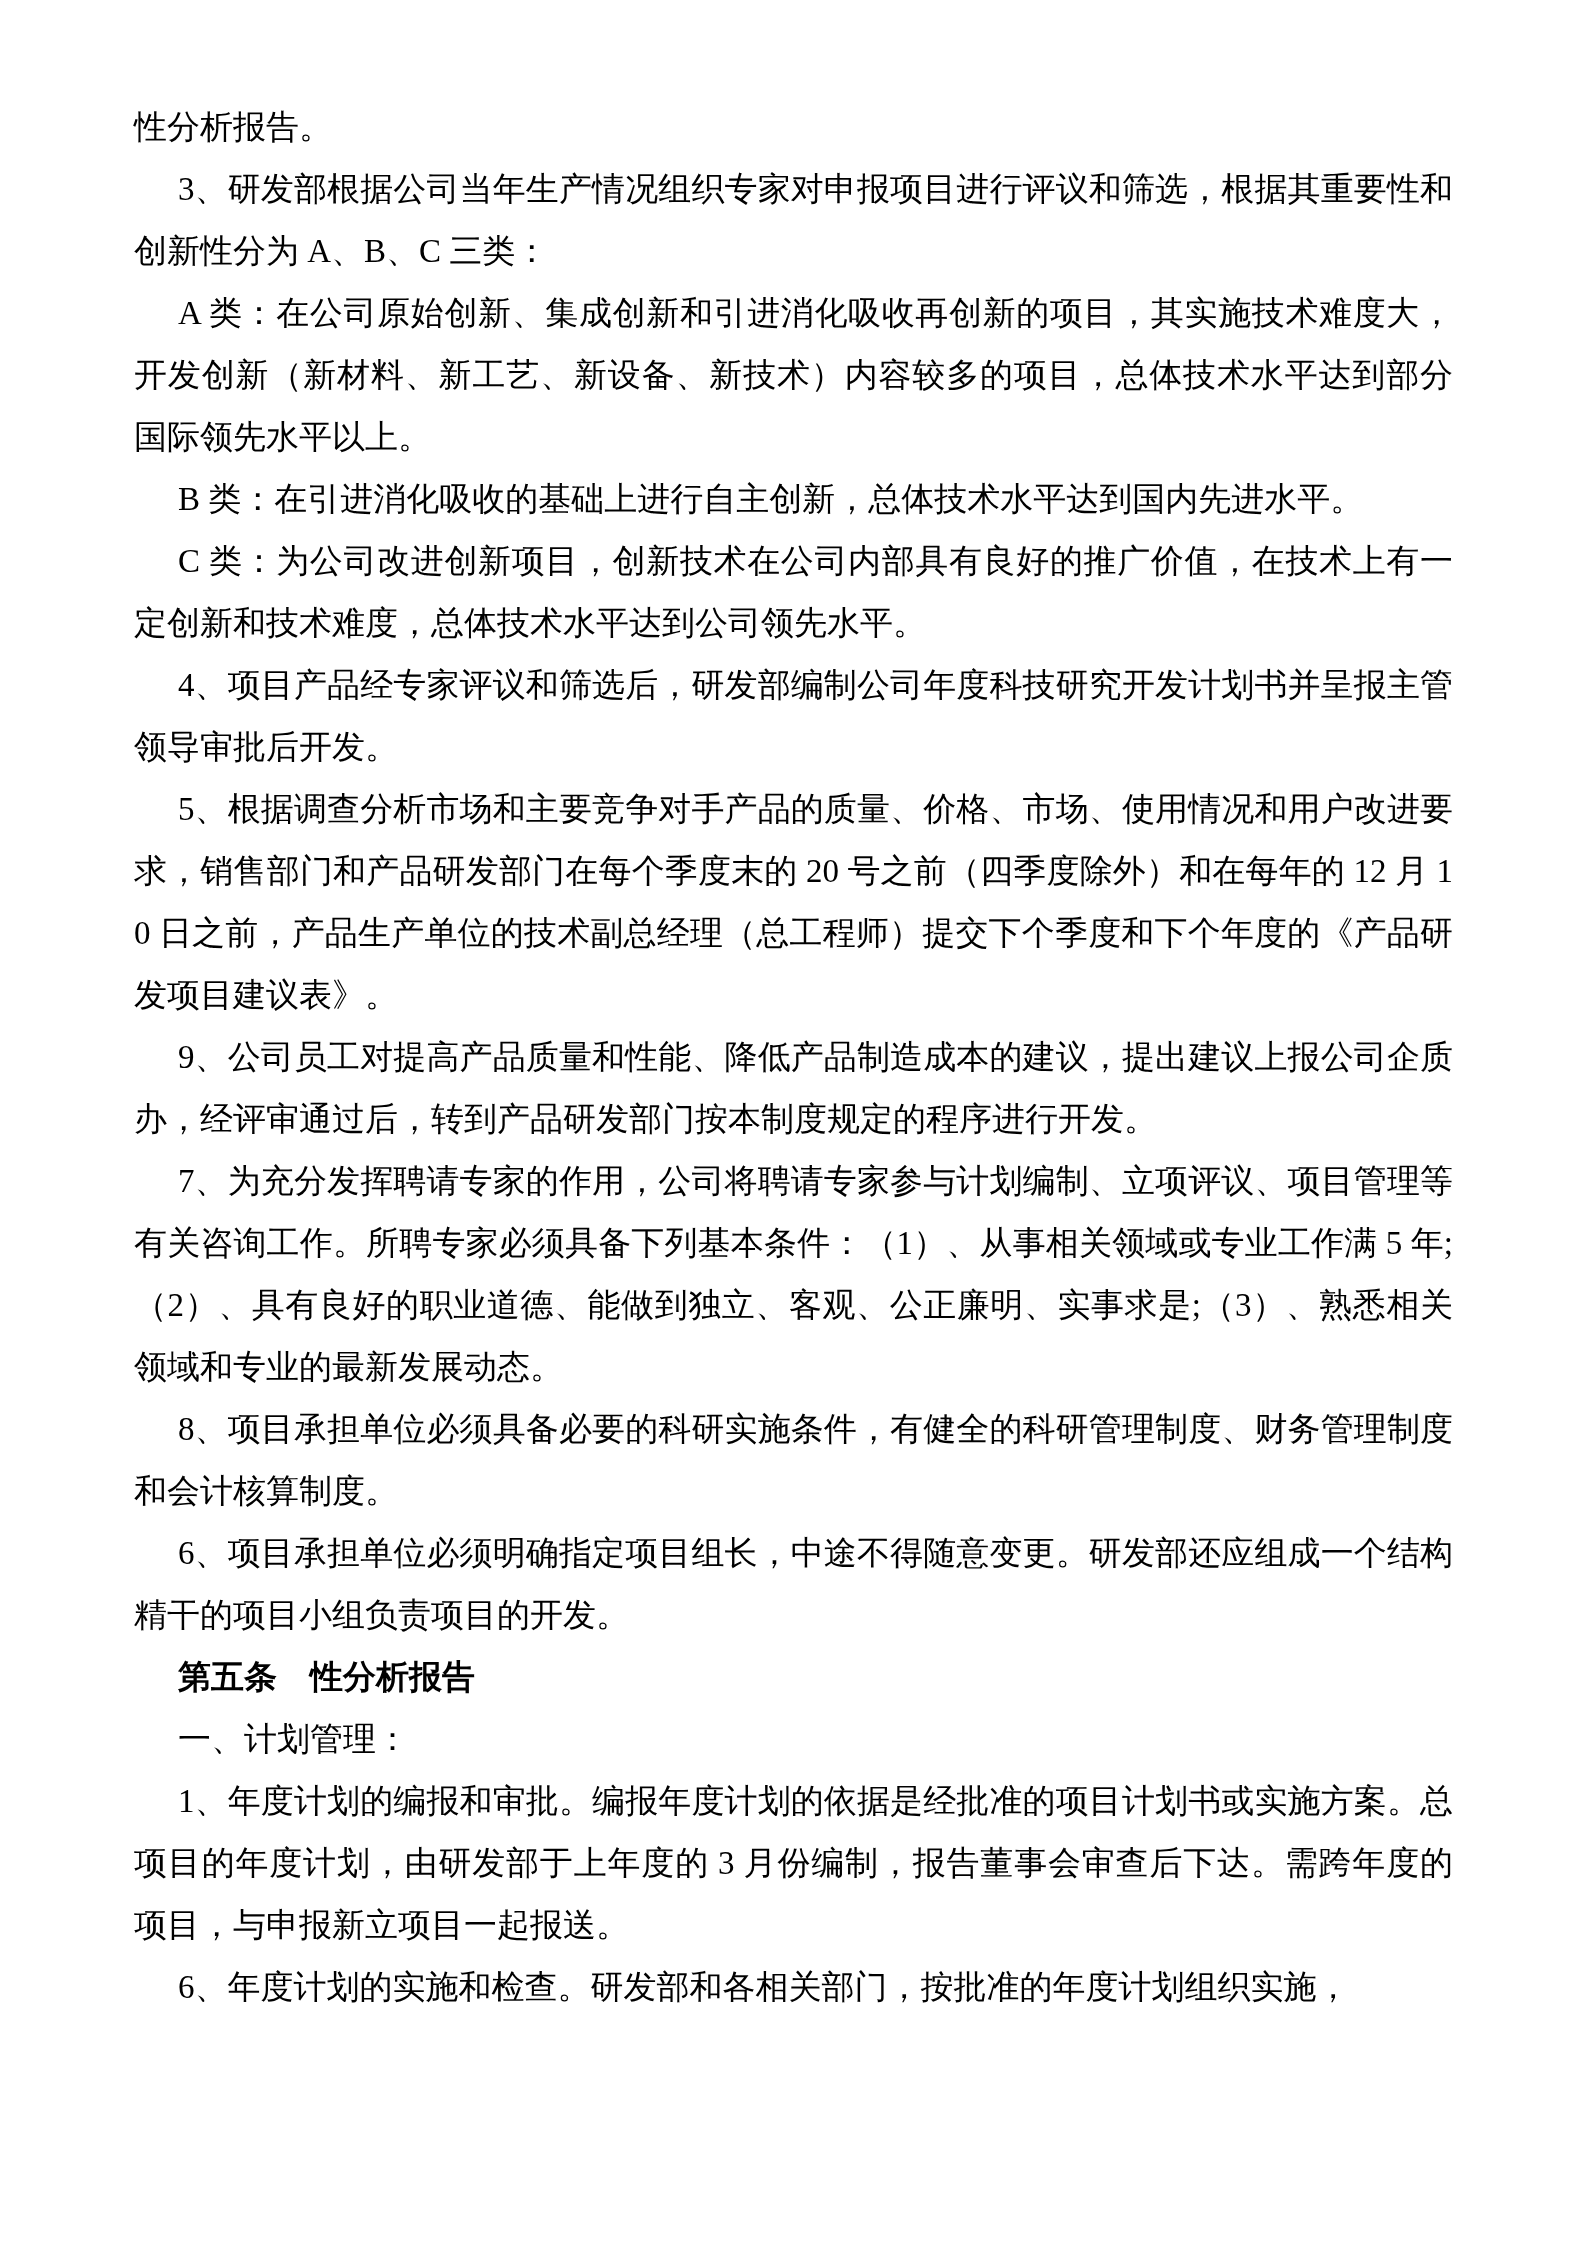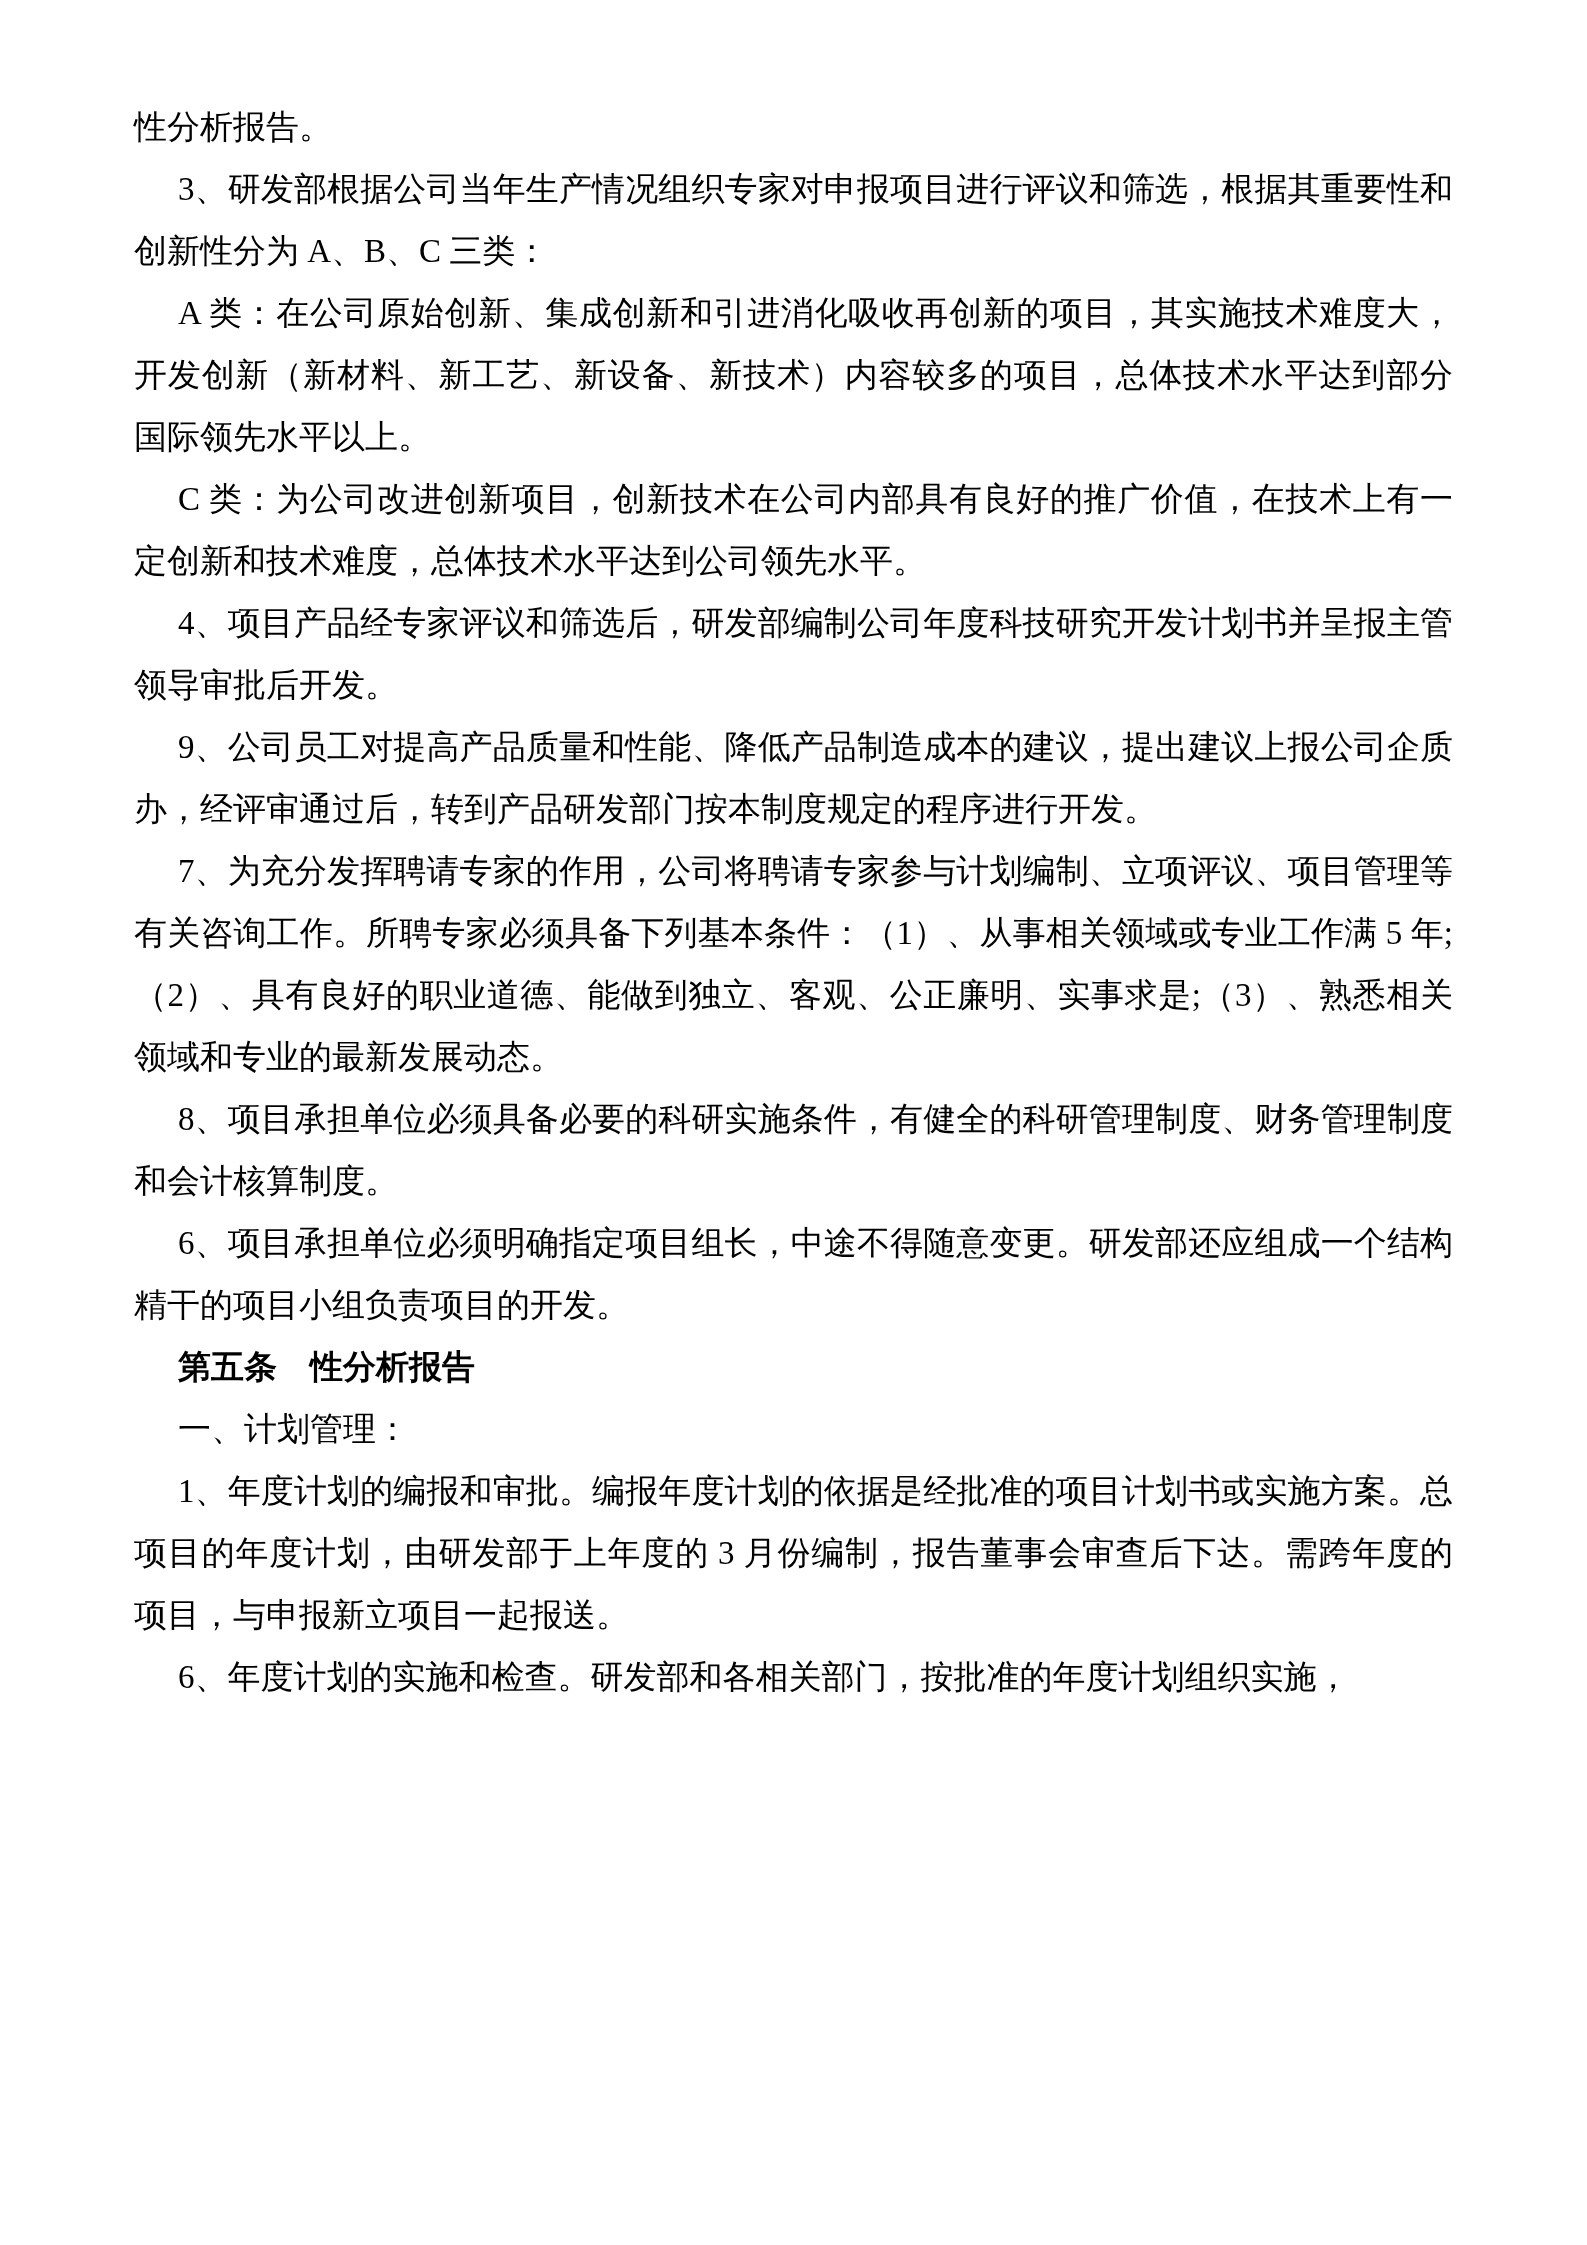--- a/index.html
+++ b/index.html
@@ -38,22 +38,24 @@
   }
 </style>
 </head>
 <body>
 
 <div class="page">
   <div class="doc-body">
       <p class="continuation">性分析报告。</p>
       <p class="body">3、研发部根据公司当年生产情况组织专家对申报项目进行评议和筛选，根据其重要性和创新性分为 A、B、C 三类：</p>
       <p class="body">A 类：在公司原始创新、集成创新和引进消化吸收再创新的项目，其实施技术难度大，开发创新（新材料、新工艺、新设备、新技术）内容较多的项目，总体技术水平达到部分国际领先水平以上。</p>
+      <p class="body">B 类：在引进消化吸收的基础上进行自主创新，总体技术水平达到国内先进水平。</p>
       <p class="body">C 类：为公司改进创新项目，创新技术在公司内部具有良好的推广价值，在技术上有一定创新和技术难度，总体技术水平达到公司领先水平。</p>
       <p class="body">4、项目产品经专家评议和筛选后，研发部编制公司年度科技研究开发计划书并呈报主管领导审批后开发。</p>
+      <p class="body">5、根据调查分析市场和主要竞争对手产品的质量、价格、市场、使用情况和用户改进要求，销售部门和产品研发部门在每个季度末的 20 号之前（四季度除外）和在每年的 12 月 10 日之前，产品生产单位的技术副总经理（总工程师）提交下个季度和下个年度的《产品研发项目建议表》。</p>
       <p class="body">9、公司员工对提高产品质量和性能、降低产品制造成本的建议，提出建议上报公司企质办，经评审通过后，转到产品研发部门按本制度规定的程序进行开发。</p>
       <p class="body">7、为充分发挥聘请专家的作用，公司将聘请专家参与计划编制、立项评议、项目管理等有关咨询工作。所聘专家必须具备下列基本条件：（1）、从事相关领域或专业工作满 5 年;（2）、具有良好的职业道德、能做到独立、客观、公正廉明、实事求是;（3）、熟悉相关领域和专业的最新发展动态。</p>
       <p class="body">8、项目承担单位必须具备必要的科研实施条件，有健全的科研管理制度、财务管理制度和会计核算制度。</p>
       <p class="body">6、项目承担单位必须明确指定项目组长，中途不得随意变更。研发部还应组成一个结构精干的项目小组负责项目的开发。</p>
       <p class="heading">第五条　性分析报告</p>
       <p class="body">一、计划管理：</p>
       <p class="body">1、年度计划的编报和审批。编报年度计划的依据是经批准的项目计划书或实施方案。总项目的年度计划，由研发部于上年度的 3 月份编制，报告董事会审查后下达。需跨年度的项目，与申报新立项目一起报送。</p>
       <p class="body">6、年度计划的实施和检查。研发部和各相关部门，按批准的年度计划组织实施，</p>
     </div>
 </div>

